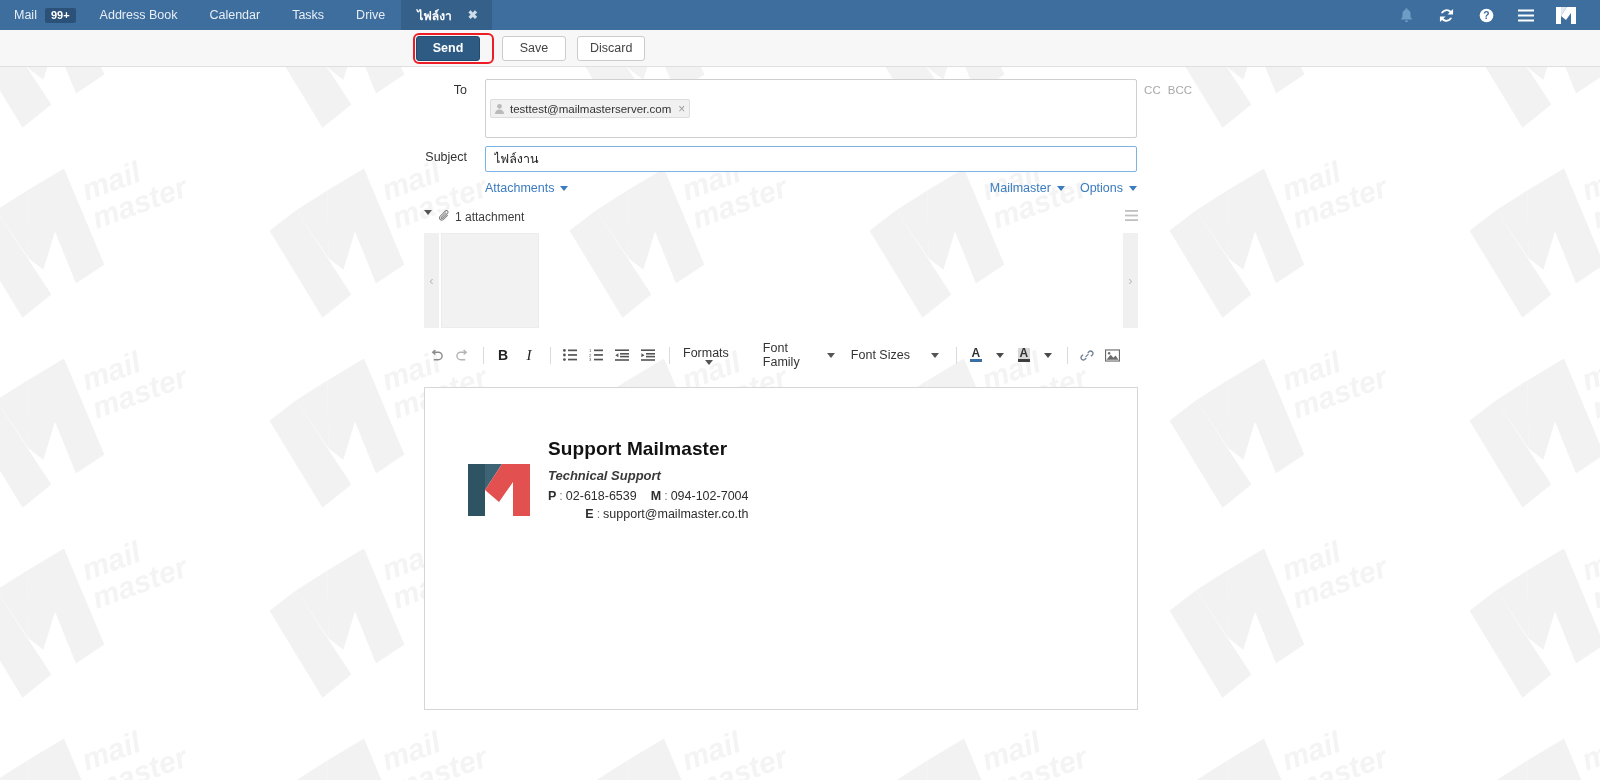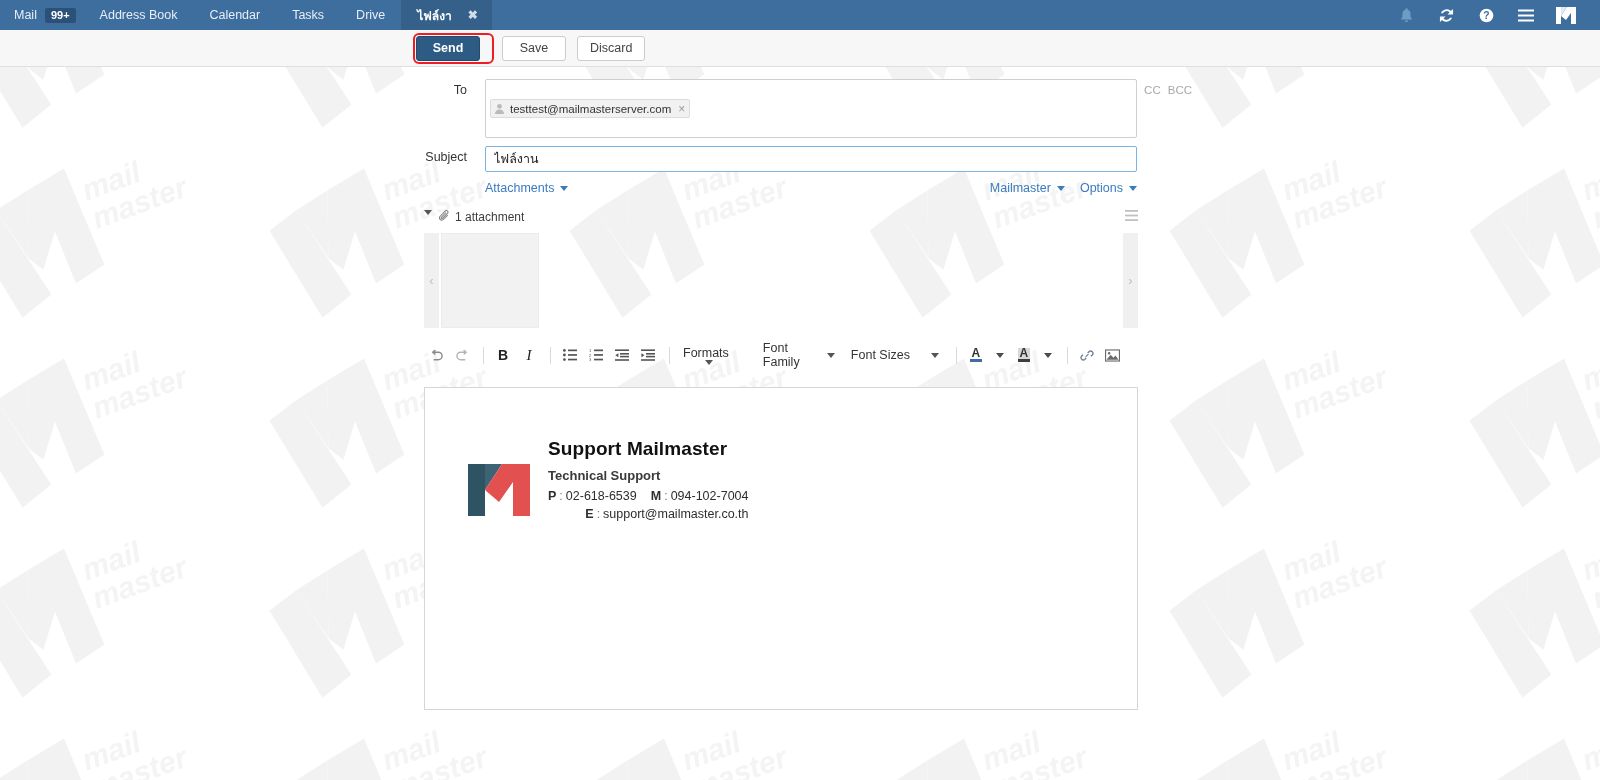--- a/index.html
+++ b/index.html
@@ -273,20 +273,21 @@
   }
   .sig-logo{ width:62px; height:56px; margin-top:22px; margin-right:18px; }
   .sig-text{}
   .sig-name{
     font-size:19px; font-weight:bold; color:#111;
     letter-spacing:.1px; margin-bottom:8px;
   }
   .sig-role{
     font-size:13px; font-weight:bold; color:#3a3a3a;
     margin-bottom:6px;
+    font-style:italic;
   }
   .sig-line{ font-size:12.5px; color:#2e2e2e; margin-bottom:4px;text-align:right; }
   .sig-line b{ font-weight:bold; }
   .sig-line .sepc{ color:#7a7a7a; margin:0 3px; }
   .sig-gap{ display:inline-block; width:14px; }
 </style>
 </head>
 <body>
 
 <div id="watermark-layer">

